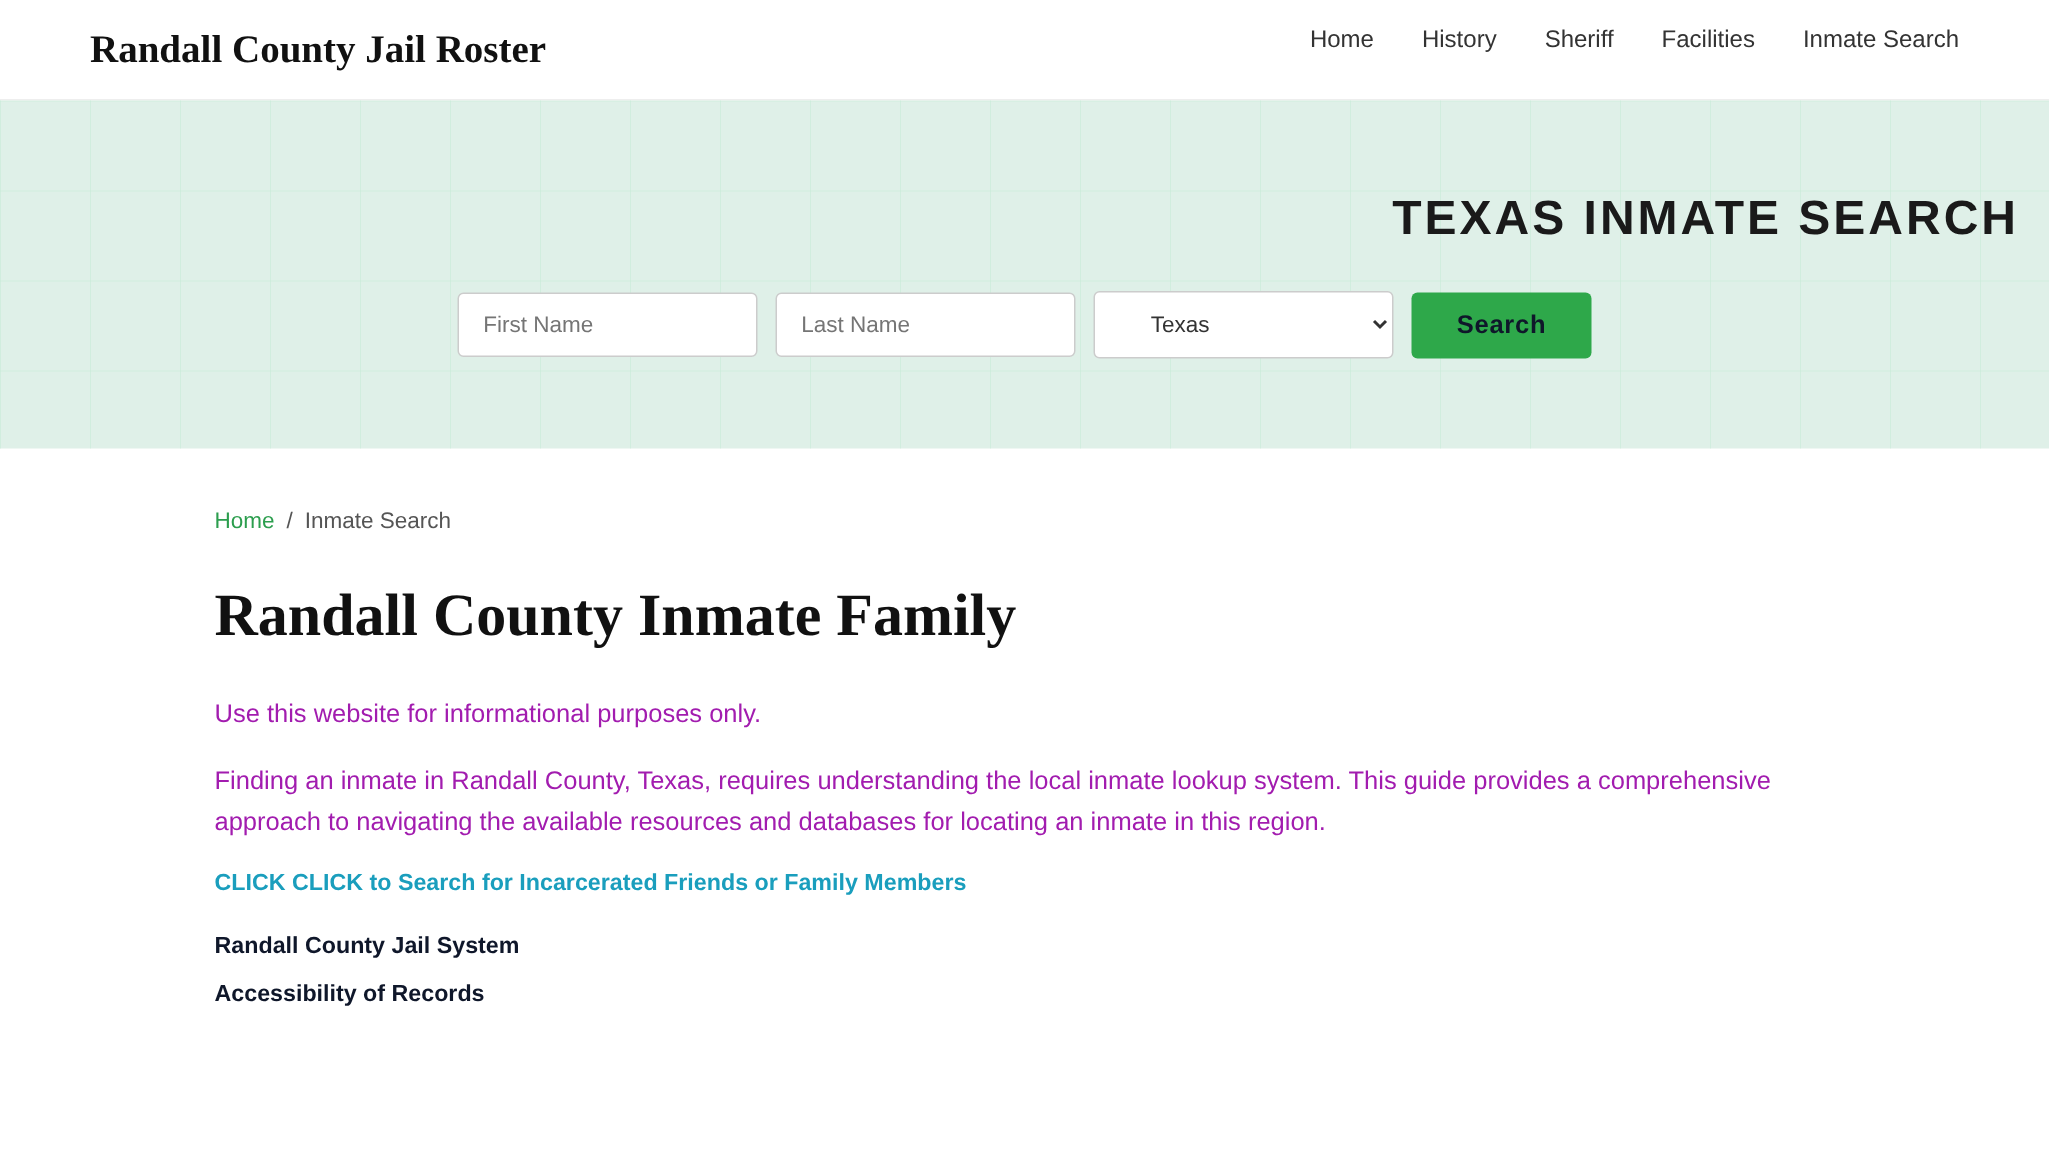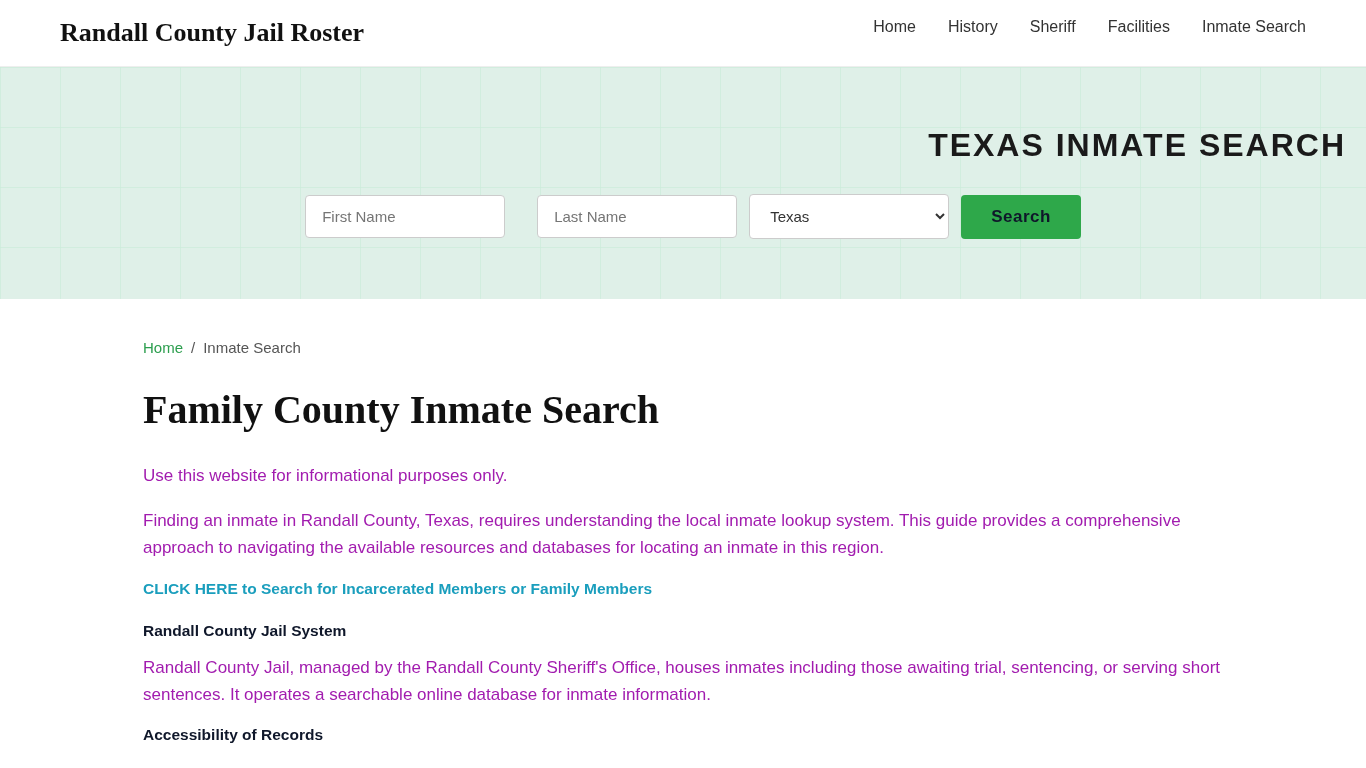--- a/index.html
+++ b/index.html
@@ -64,24 +64,23 @@
     }
     .search-form input {
       padding: 12px 16px;
       border: 1px solid #ccc;
       border-radius: 4px;
       font-size: 15px;
       width: 200px;
       color: #999;
       font-family: Arial, sans-serif;
       background: #fff;
-      margin-left: 20px;
     }
     .search-form select {
-      padding: 12px 16px;
+      padding: 12px 33px;
       border: 1px solid #ccc;
       border-radius: 4px;
       font-size: 15px;
       width: 200px;
       color: #333;
       font-family: Arial, sans-serif;
       background: #fff;
       appearance: auto;
     }
     .search-btn {
@@ -185,26 +184,25 @@
 </section>
 
 <main>
 
   <div class="breadcrumb">
     <a href="#">Home</a>
     <span class="breadcrumb-separator">/</span>
     <span>Inmate Search</span>
   </div>
 
-  <h1 class="page-heading">Family County Inmate Search</h1>
+  <h1 class="page-heading">Randall County Inmate Family</h1>
 
   <p class="content-text">Use this website for informational purposes only.</p>
 
   <p class="content-text">Finding an inmate in Randall County, Texas, requires understanding the local inmate lookup system. This guide provides a comprehensive approach to navigating the available resources and databases for locating an inmate in this region.</p>
 
-  <a href="#" class="cta-link">CLICK HERE to Search for Incarcerated Members or Family Members</a>
+  <a href="#" class="cta-link">CLICK CLICK to Search for Incarcerated Friends or Family Members</a>
 
   <p class="section-subheading">Randall County Jail System</p>
-  <p class="content-text">Randall County Jail, managed by the Randall County Sheriff's Office, houses inmates including those awaiting trial, sentencing, or serving short sentences. It operates a searchable online database for inmate information.</p>
 
   <p class="section-subheading">Accessibility of Records</p>
 
 </main>
 
 </body></html>

